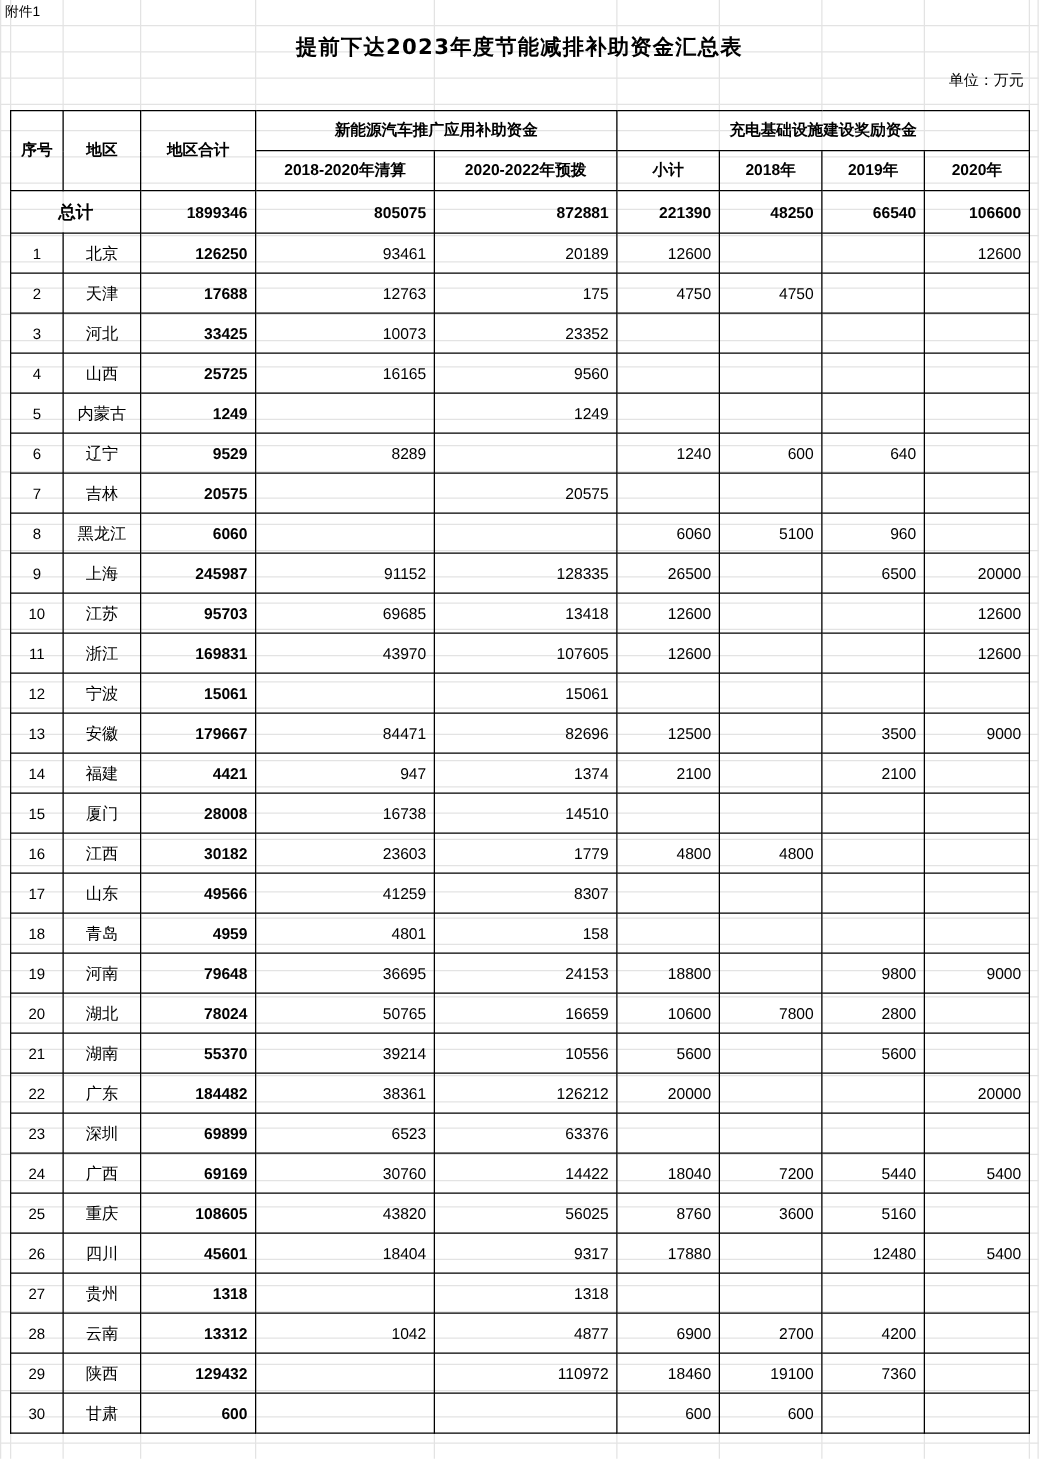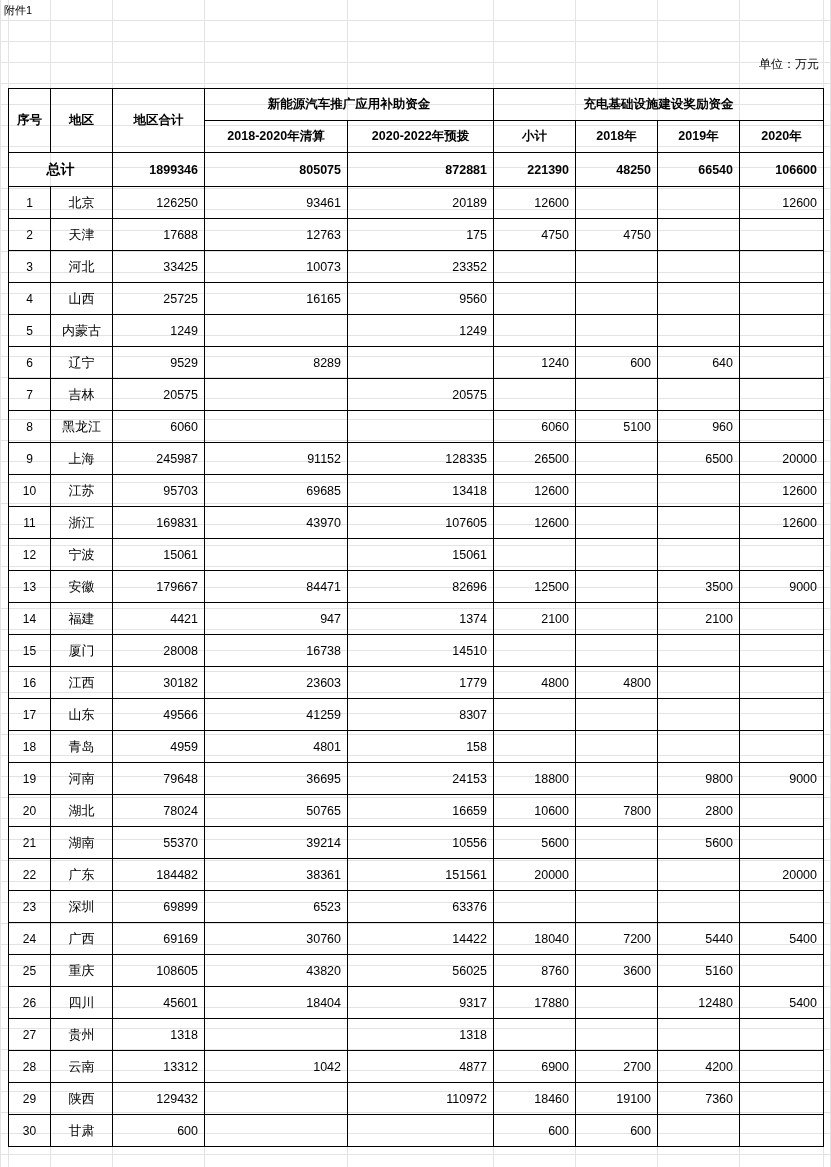--- a/index.html
+++ b/index.html
@@ -109,21 +109,21 @@
   }
   tr.total td {
     font-weight: bold;
     height: 34px;
   }
   tr.total td.region {
     text-align: center;
     font-size: 14px;
   }
   td.total-bold {
-    font-weight: normal;
+    font-weight: bold;
   }
   col.c-seq { width: 42px; }
   col.c-region { width: 62px; }
   col.c-sum { width: 92px; }
   col.c-a1 { width: 143px; }
   col.c-a2 { width: 146px; }
   col.c-b1 { width: 82px; }
   col.c-b2 { width: 82px; }
   col.c-b3 { width: 82px; }
   col.c-b4 { width: 84px; }
@@ -198,20 +198,21 @@
       <div class="hline" style="top: 1049px;"></div>
       <div class="hline" style="top: 1070px;"></div>
       <div class="hline" style="top: 1091px;"></div>
       <div class="hline" style="top: 1112px;"></div>
       <div class="hline" style="top: 1133px;"></div>
       <div class="hline" style="top: 1154px;"></div>
     </div>
 
   <div class="attachment-label">附件1</div>
 
+  <div class="title">提前下达2023年度节能减排补助资金汇总表</div>
 
   <div class="unit">单位：万元</div>
 
   <table class="main">
     <colgroup>
       <col class="c-seq">
         <col class="c-region">
         <col class="c-sum">
       <col class="c-a1">
         <col class="c-a2">
@@ -477,21 +478,21 @@
           <td class="num">5600</td>
           <td class="num"></td>
           <td class="num">5600</td>
           <td class="num"></td>
         </tr>
         <tr>
           <td class="seq">22</td>
           <td class="region">广东</td>
           <td class="num total-bold">184482</td>
           <td class="num">38361</td>
-          <td class="num">151561</td>
+          <td class="num">126212</td>
           <td class="num">20000</td>
           <td class="num"></td>
           <td class="num"></td>
           <td class="num">20000</td>
         </tr>
         <tr>
           <td class="seq">23</td>
           <td class="region">深圳</td>
           <td class="num total-bold">69899</td>
           <td class="num">6523</td>

